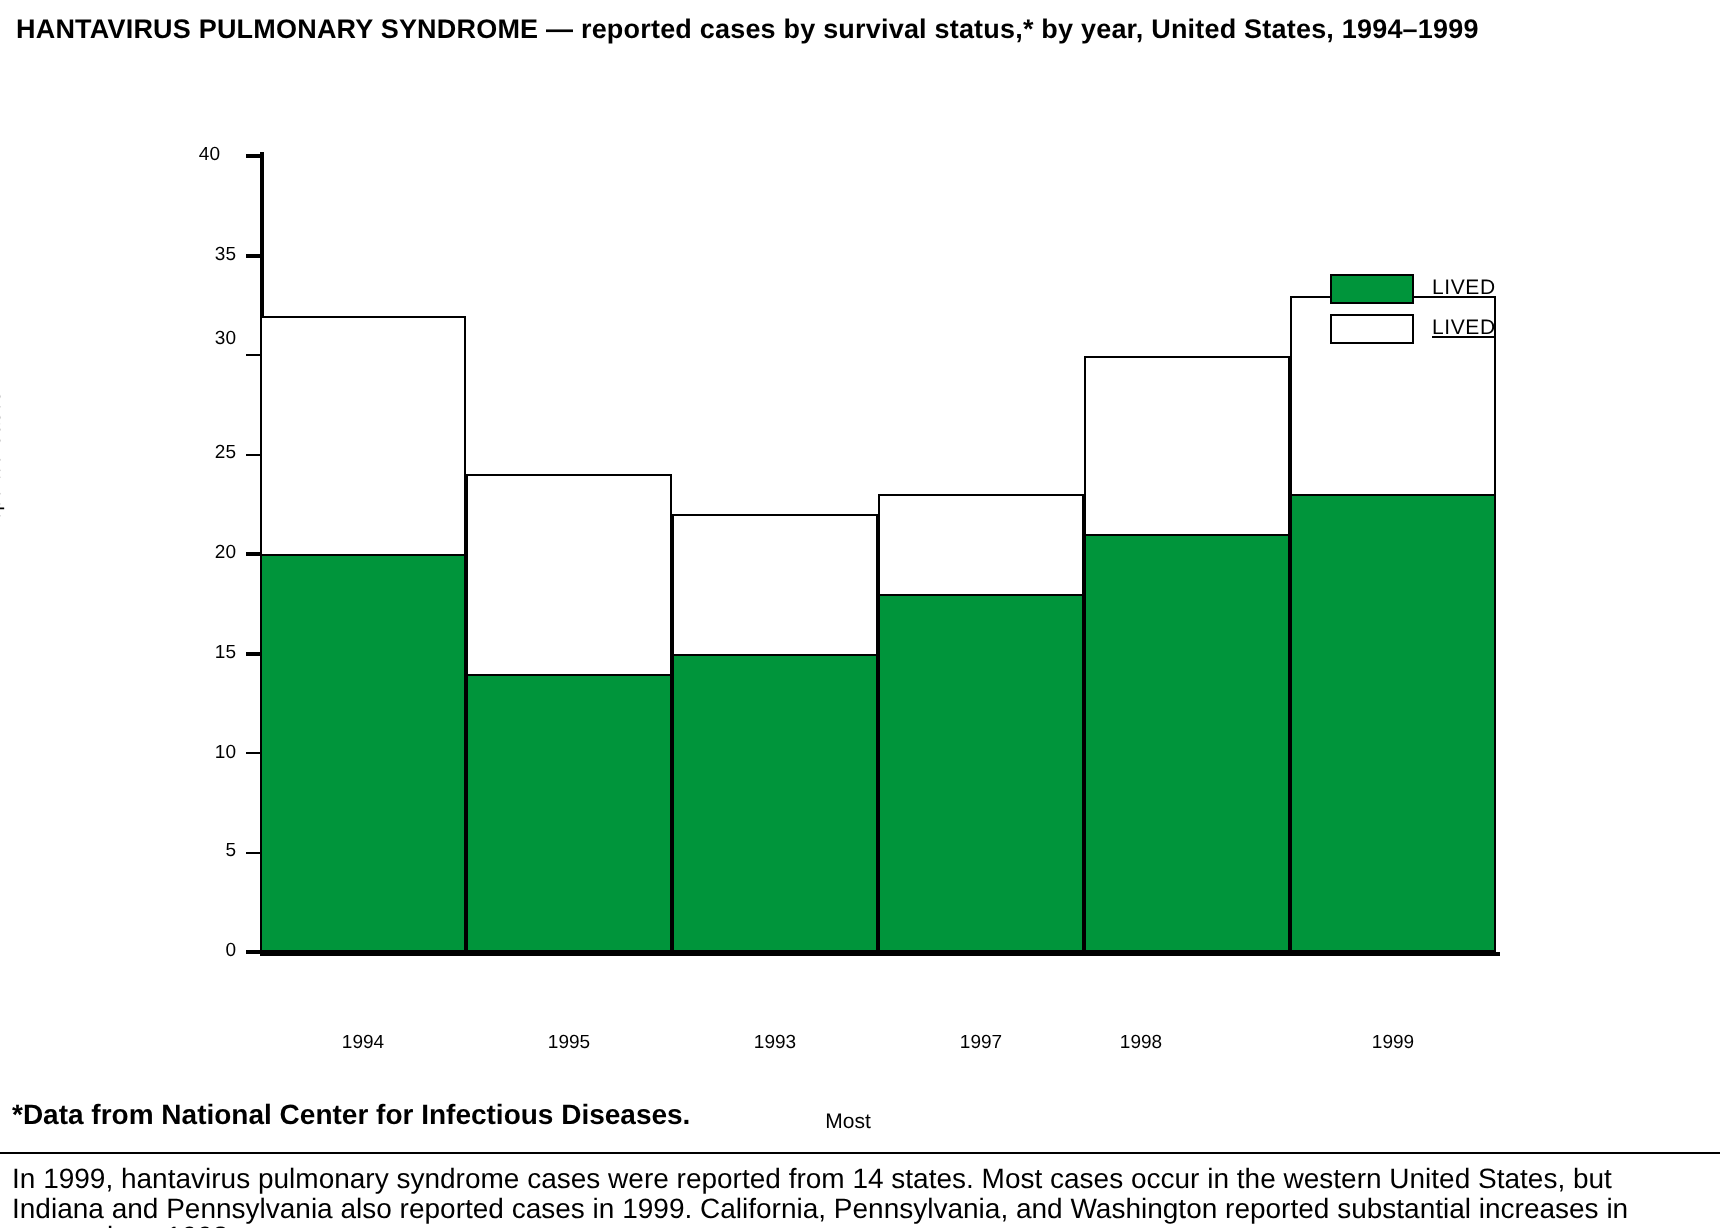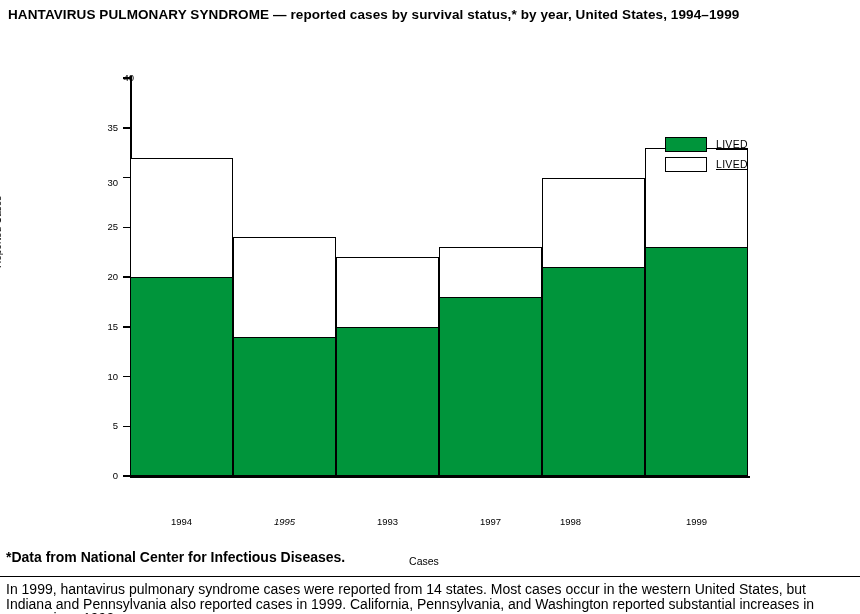--- a/index.html
+++ b/index.html
@@ -177,41 +177,41 @@
 <body>
 
 <div id="title">HANTAVIRUS PULMONARY SYNDROME — reported cases by survival status,* by year, United States, 1994–1999</div>
 
 <div id="chart-wrap">
 
   <div class="axis-line-y"></div>
   <div class="axis-line-x"></div>
 
   <div id="y-axis-title">Reported Cases</div>
-  <div id="x-axis-title"><span>Cases</span></div>
+  <div id="x-axis-title"><span>Most</span></div>
 
   <div id="y-ticks">
       <div class="tick" style="top: 417.25px;"></div>
       <div class="ylabel-text" style="left: 88px; top: 412px;">0</div>
       <div class="tick" style="top: 367.5px;"></div>
       <div class="ylabel-text" style="left: 88px; top: 362.25px;">5</div>
       <div class="tick" style="top: 317.75px;"></div>
       <div class="ylabel-text" style="left: 88px; top: 312.5px;">10</div>
       <div class="tick" style="top: 268px;"></div>
       <div class="ylabel-text" style="left: 88px; top: 262.75px;">15</div>
       <div class="tick" style="top: 218.25px;"></div>
       <div class="ylabel-text" style="left: 88px; top: 213px;">20</div>
       <div class="tick" style="top: 168.5px;"></div>
       <div class="ylabel-text" style="left: 88px; top: 163.25px;">25</div>
       <div class="tick" style="top: 118.75px;"></div>
-      <div class="ylabel-text" style="left: 88px; top: 119px;">30</div>
+      <div class="ylabel-text" style="left: 88px; top: 106px;">30</div>
       <div class="tick" style="top: 69px;"></div>
       <div class="ylabel-text" style="left: 88px; top: 63.75px;">35</div>
       <div class="tick" style="top: 19.25px;"></div>
-      <div class="ylabel-text" style="left: 104px; top: 14px; text-align: right;">40</div>
+      <div class="ylabel-text" style="left: 80px; top: 14px; text-align: right;">40</div>
     </div>
 
   <div id="plot">
       <div class="bar-group" style="left: 0px; width: 103px; height: 398px;">
         <div class="bar-total" style="height: 318.4px; background: rgb(255, 255, 255);"></div>
         <div class="bar-lived" style="height: 199px; background: rgb(0, 149, 59);"></div>
       </div>
       <div class="bar-group" style="left: 103px; width: 103px; height: 398px;">
         <div class="bar-total" style="height: 238.8px; background: rgb(255, 255, 255);"></div>
         <div class="bar-lived" style="height: 139.3px; background: rgb(0, 149, 59);"></div>
@@ -239,21 +239,21 @@
       <span class="legend-swatch" style="background:#00953B"></span>
       <span class="legend-label">LIVED</span>
     </div>
     <div class="legend-row">
       <span class="legend-swatch" style="background:#FFFFFF"></span>
       <span class="legend-label">LIVED</span>
     </div>
   </div>
 
 <div class="x-tick-label" style="left: 130px; width: 103px;">1994</div>
-    <div class="x-tick-label" style="left: 233px; width: 103px; font-style: italic;">1995</div>
+    <div class="x-tick-label" style="left: 233px; width: 103px;">1995</div>
     <div class="x-tick-label" style="left: 336px; width: 103px;">1993</div>
     <div class="x-tick-label" style="left: 439px; width: 103px;">1997</div>
     <div class="x-tick-label" style="left: 519px; width: 103px;">1998</div>
     <div class="x-tick-label" style="left: 645px; width: 103px;">1999</div>
   </div>
 
 <div id="footnote">*Data from National Center for Infectious Diseases.</div>
 <div id="divider"></div>
 <div id="note">In 1999, hantavirus pulmonary syndrome cases were reported from 14 states. Most cases occur in the western United States, but Indiana and Pennsylvania also reported cases in 1999. California, Pennsylvania, and Washington reported substantial increases in cases since 1998.</div>
 

